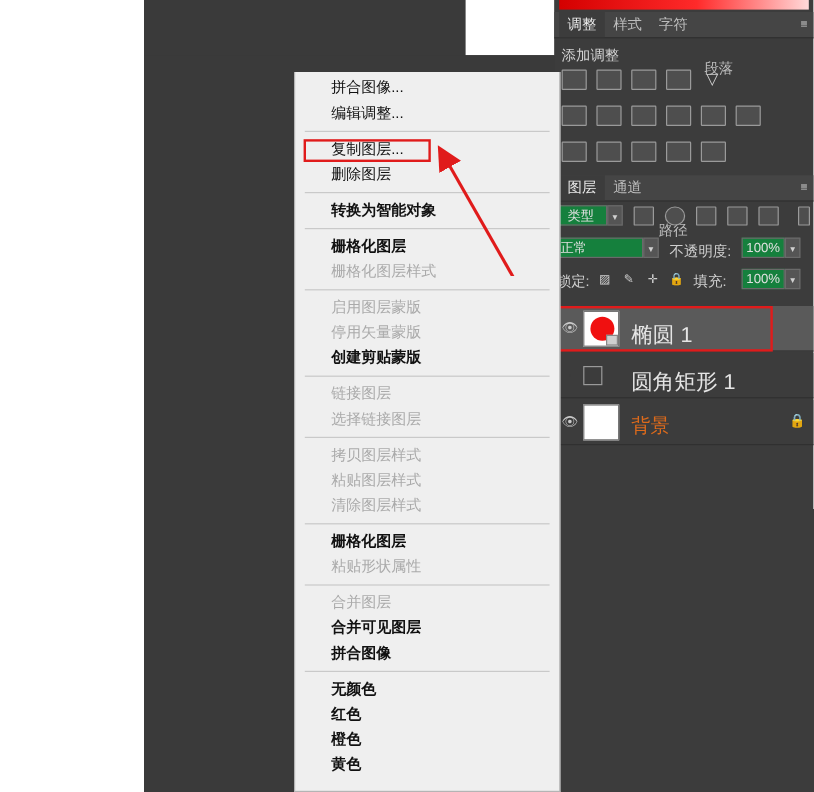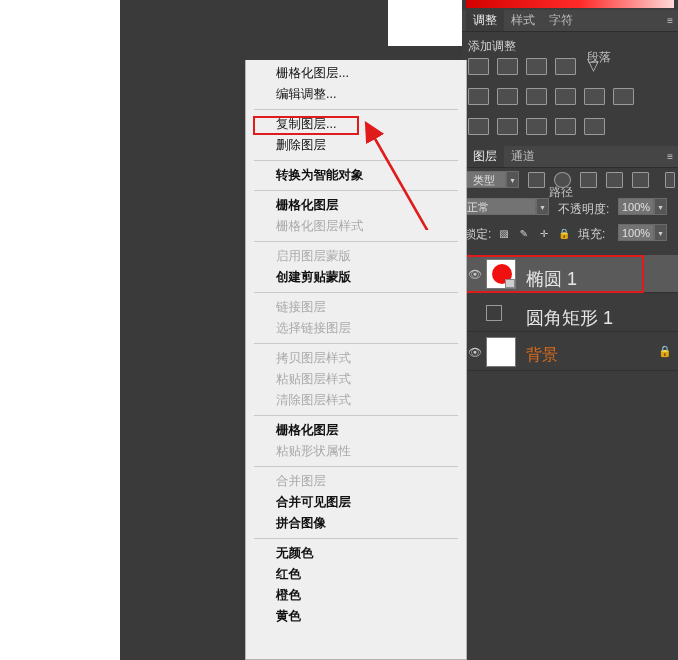--- a/index.html
+++ b/index.html
@@ -65,21 +65,21 @@
   .ic{
     width:19px;height:15px;
     border:1px solid #9a9a9a;border-radius:1px;
     background:#4e4e4e;
     position:relative;
   }
   .ic.noborder{border:none;background:transparent;}
   .lt-text{position:absolute;color:#cfcfcf;font-size:12px;}
   .ltbox{
     position:absolute;height:17px;line-height:17px;
-    background:#737373;border:1px solid #6a6a6a;color:#e0e0e0;
+    background:#15803d;border:1px solid #6a6a6a;color:#e0e0e0;
     font-size:11px;text-align:center;box-sizing:border-box;
   }
   .spin{
     position:absolute;width:13px;height:17px;background:#555;
     border:1px solid #6a6a6a;box-sizing:border-box;color:#d0d0d0;
     font-size:8px;text-align:center;line-height:17px;
   }
 
   .layer-row{
     position:absolute;left:462px;width:216px;height:38px;
@@ -235,32 +235,33 @@
 
   <div class="layer-row" style="top:333px;">
     <div class="layer-eye">👁</div>
     <div class="layer-thumb"></div>
     <div class="bg-text">背景</div>
     <div class="lock-ic">🔒</div>
   </div>
 
   <div id="ctx-menu">
     <div class="group-pad"></div>
-    <div class="mi">栅格化图层...</div>
+    <div class="mi">拼合图像...</div>
     <div class="mi">编辑调整...</div>
     <div class="sep"></div>
     <div class="mi">复制图层...</div>
     <div class="mi">删除图层</div>
     <div class="sep"></div>
     <div class="mi bold">转换为智能对象</div>
     <div class="sep"></div>
     <div class="mi bold">栅格化图层</div>
     <div class="mi disabled">栅格化图层样式</div>
     <div class="sep"></div>
     <div class="mi disabled">启用图层蒙版</div>
+    <div class="mi disabled">停用矢量蒙版</div>
     <div class="mi bold">创建剪贴蒙版</div>
     <div class="sep"></div>
     <div class="mi disabled">链接图层</div>
     <div class="mi disabled">选择链接图层</div>
     <div class="sep"></div>
     <div class="mi disabled">拷贝图层样式</div>
     <div class="mi disabled">粘贴图层样式</div>
     <div class="mi disabled">清除图层样式</div>
     <div class="sep"></div>
     <div class="mi bold">栅格化图层</div>

